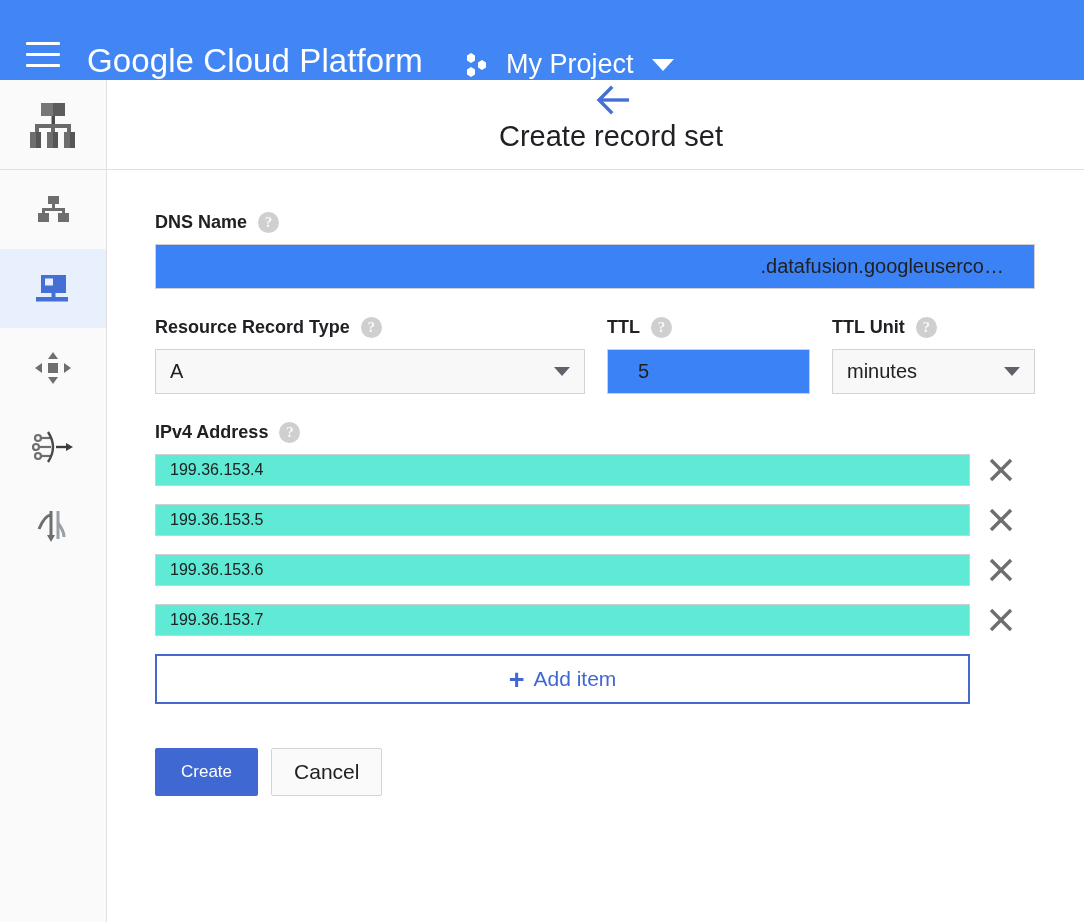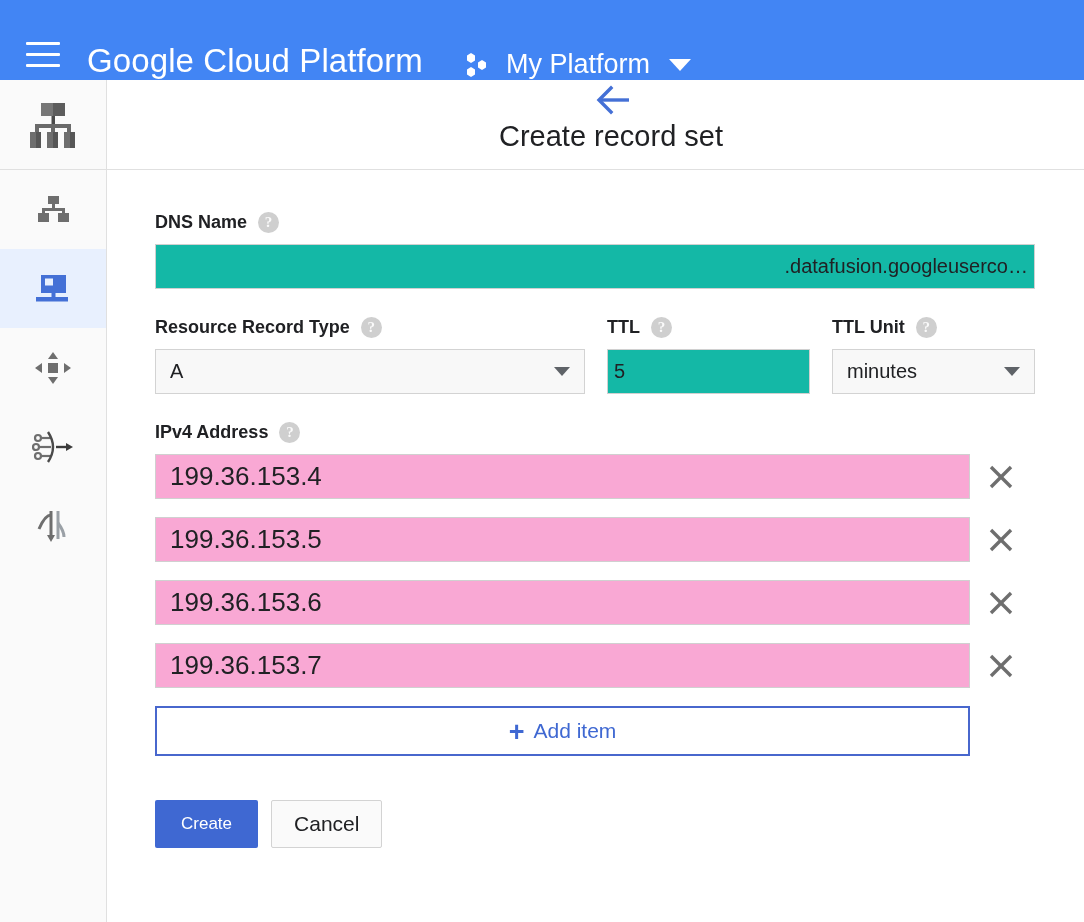--- a/index.html
+++ b/index.html
@@ -97,24 +97,24 @@
   }
   .help-icon {
     width: 21px; height: 21px; border-radius: 50%;
     background: #cfcfcf; color: #fafafa;
     font-size: 15px; font-weight: 700; line-height: 21px;
     text-align: center; cursor: pointer; user-select: none;
     font-family: "Liberation Serif", serif;
   }
 
   .txtbox {
-    border: 1px solid #d0d0d0; background: #14b8a6;
+    border: 1px solid #d0d0d0; background: #3b82f6;
     height: 45px; display: flex; align-items: center;
     font-size: 20px; color: #202124;
-    padding: 0 6px;
+    padding: 0 30px;
   }
   .txtbox.suffix-right { justify-content: flex-end; color:#202124; }
 
   #dns-input { width: 880px; margin-bottom: 28px; }
 
   .row3 { display: flex; gap: 22px; margin-bottom: 28px; }
   .col-rrtype { width: 430px; }
   .col-ttl { width: 203px; }
   .col-ttlunit { width: 203px; }
 
@@ -130,24 +130,24 @@
     border-left: 8px solid transparent;
     border-right: 8px solid transparent;
     border-top: 9px solid #5f6368;
   }
 
   .ip-row {
     display: flex; align-items: center; gap: 0;
     margin-bottom: 18px;
   }
   .ip-input {
-    width: 815px; height: 45px;
-    border: 1px solid #d0d0d0; background:#f9a8d4;
+    width: 815px; height: 32px;
+    border: 1px solid #d0d0d0; background:#5eead4;
     display: flex; align-items: center;
-    padding: 0 14px; font-size: 26px; color: #202124;
+    padding: 0 14px; font-size: 16px; color: #202124;
   }
   .ip-remove {
     width: 62px; display: flex; align-items: center; justify-content: center;
     cursor: pointer;
   }
 
   #add-item {
     width: 815px; height: 50px;
     border: 2px solid #4867cd; background: #fff;
     color: #3f68d2; font-size: 21px;
@@ -180,21 +180,21 @@
     <span></span>
     <span></span>
   </div>
   <div id="brand">Google Cloud Platform</div>
   <div id="project-chip">
     <svg class="hexdot" width="30" height="30" viewBox="0 0 30 30">
       <polygon points="8,3 12,5.5 12,10.5 8,13 4,10.5 4,5.5" fill="#fff"></polygon>
       <polygon points="8,17 12,19.5 12,24.5 8,27 4,24.5 4,19.5" fill="#fff"></polygon>
       <polygon points="19,10 23,12.5 23,17.5 19,20 15,17.5 15,12.5" fill="#fff"></polygon>
     </svg>
-    <div id="project-name">My Platform</div>
+    <div id="project-name">My Project</div>
     <div id="proj-caret"></div>
   </div>
 </div>
 
 <div id="rail">
   <div id="rail-header">
     <svg width="52" height="48" viewBox="0 0 52 48">
       <rect x="14" y="2" width="12" height="13" fill="#767676"></rect>
       <rect x="26" y="2" width="12" height="13" fill="#5c5c5c"></rect>
       <rect x="24.5" y="15" width="3.5" height="8" fill="#4a4a4a"></rect>

